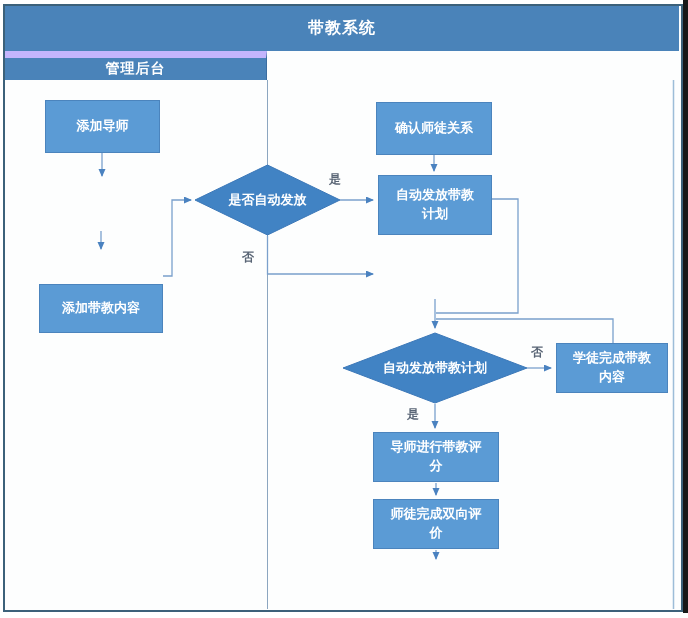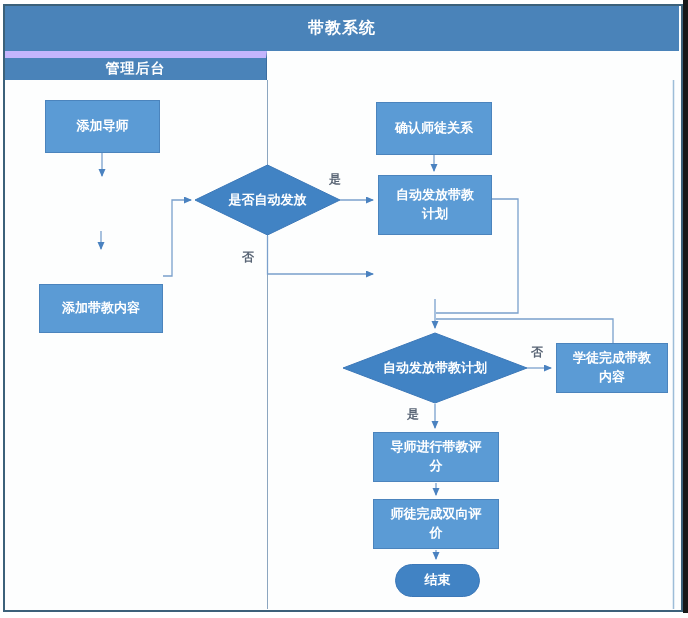--- a/index.html
+++ b/index.html
@@ -104,21 +104,20 @@
     <polygon class="decision" points="343,368 435,333 527,368 435,403"></polygon>
   </svg>
 
   <div class="node n-add-mentor">添加导师</div>
   <div class="node n-add-content">添加带教内容</div>
   <div class="node n-confirm">确认师徒关系</div>
   <div class="node n-auto">自动发放带教计划</div>
   <div class="node n-apprentice">学徒完成带教内容</div>
   <div class="node n-mentor-score">导师进行带教评分</div>
   <div class="node n-mutual">师徒完成双向评价</div>
-  <div class="node n-end">结束</div>
 
   <div class="decision-label d1-label">是否自动发放</div>
   <div class="decision-label d2-label">自动发放带教计划</div>
 
   <span class="edge-label l-yes1">是</span>
   <span class="edge-label l-no1">否</span>
   <span class="edge-label l-no2">否</span>
   <span class="edge-label l-yes2">是</span>
 </div>
 

